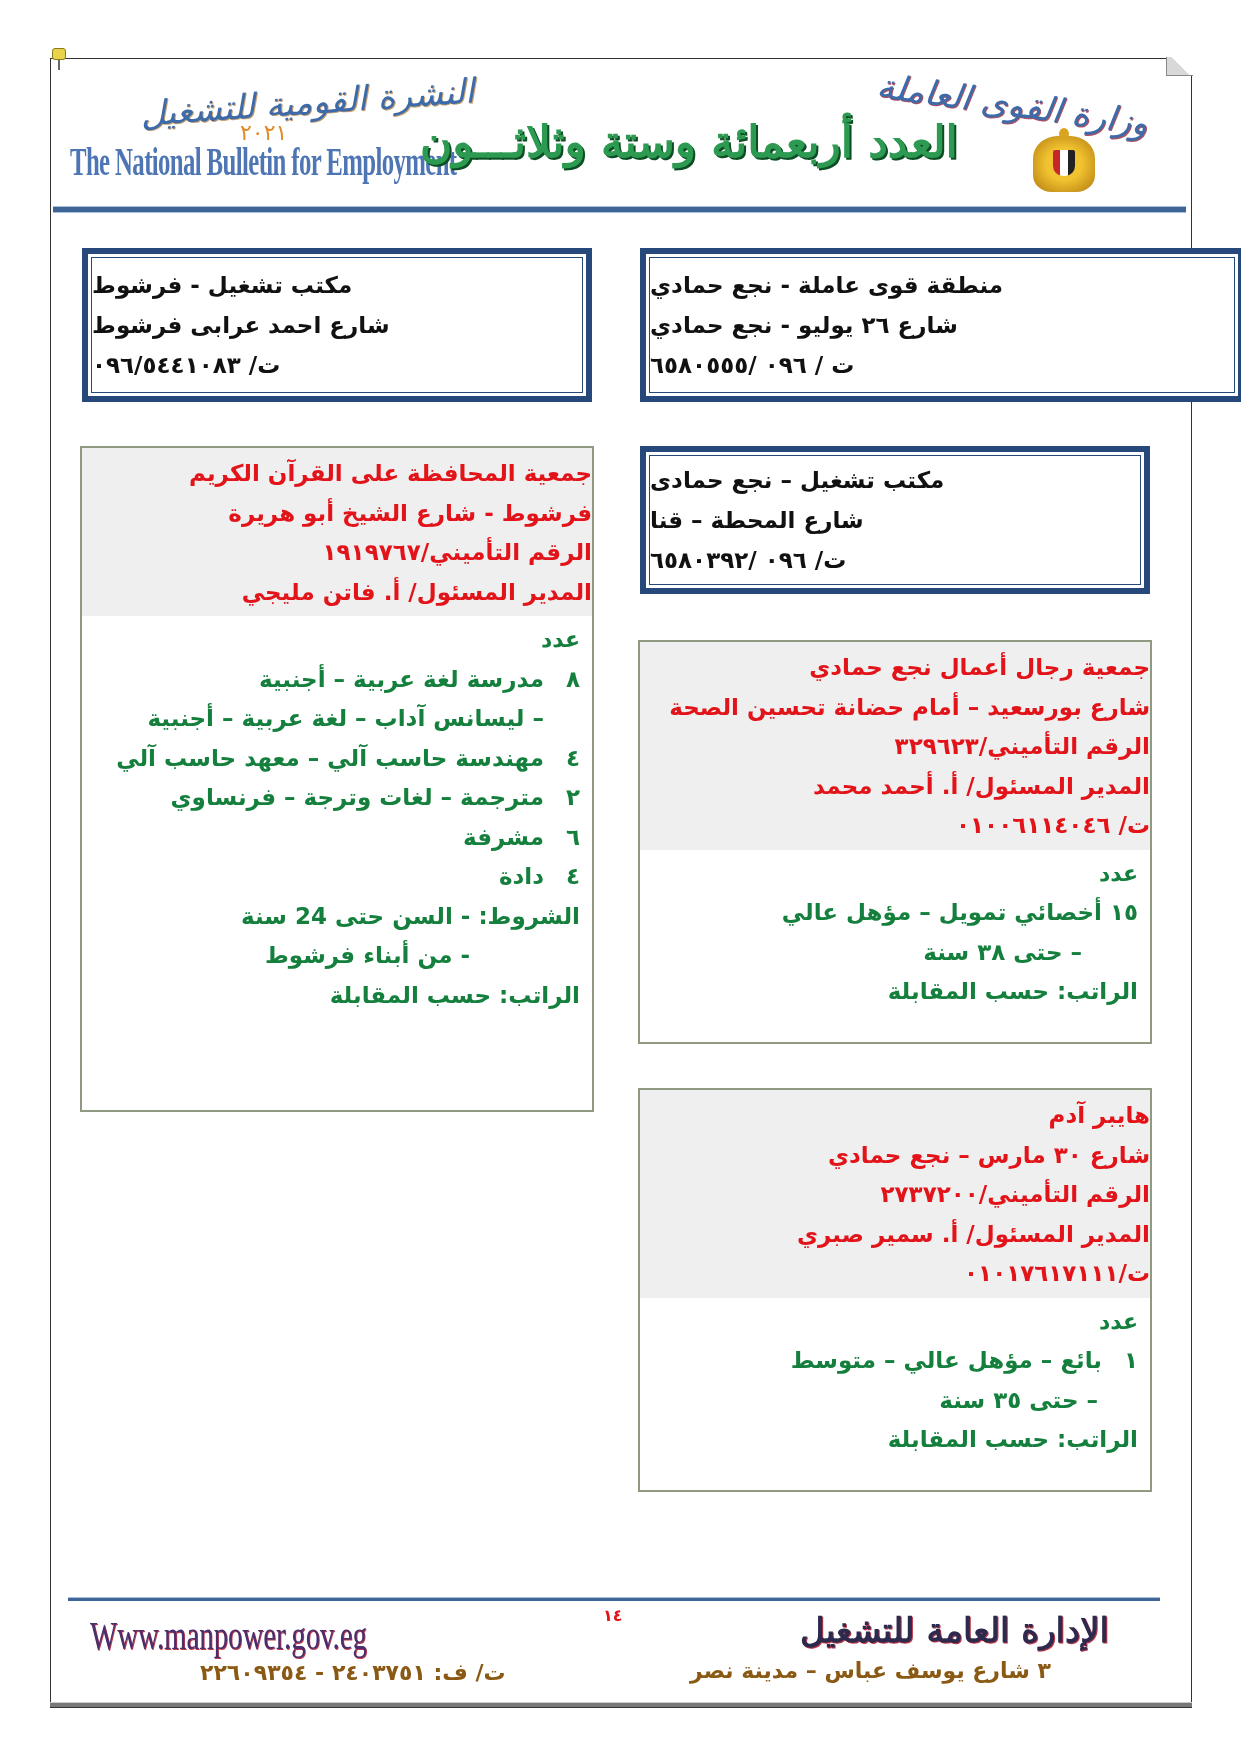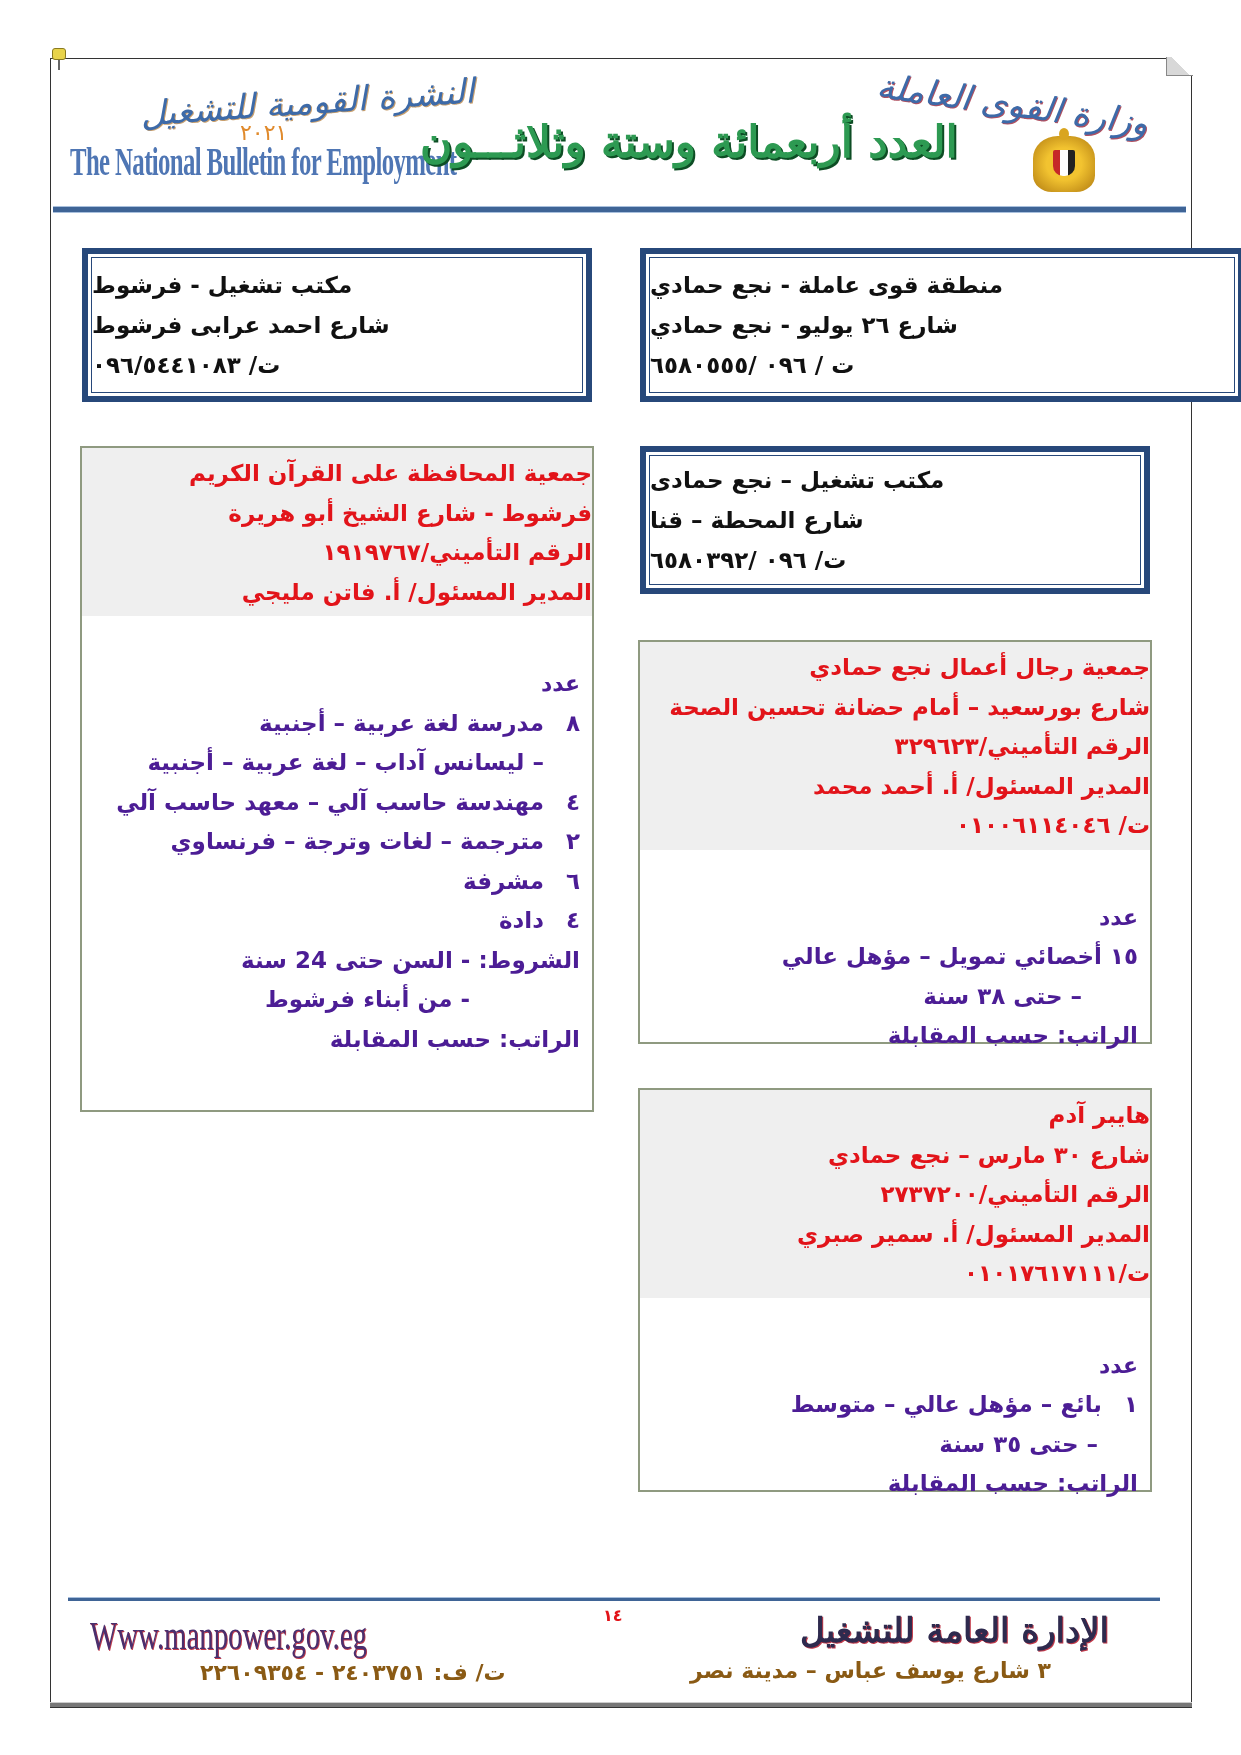--- a/index.html
+++ b/index.html
@@ -25,21 +25,21 @@
 
   
   .office-box { position:absolute; border:6px solid #27487a; box-sizing:border-box; background:#fff; }
   .office-box .inner { position:absolute; left:3px; top:3px; right:3px; bottom:3px; border:1.5px solid #27487a; display:flex; flex-direction:column; justify-content:center; align-items:flex-end; direction:rtl; }
   .office-box .line { font-size:23px; font-weight:bold; color:#111; line-height:40px; white-space:nowrap; }
 
   
   .job-card { position:absolute; border:2px solid #8f9a80; box-sizing:border-box; background:#fff; direction:rtl; }
   .job-card .red-head { background:#efefef; text-align:right; padding:6px 0 4px 0; }
   .job-card .red-head .line { color:#e2141a; font-size:23px; font-weight:bold; line-height:39.5px; white-space:nowrap; }
-  .job-card .body { padding:4px 12px 6px 12px; color:#4c1d95; font-weight:bold; font-size:23px;margin-top:44px; }
+  .job-card .body { padding:4px 12px 6px 12px; color:#15803d; font-weight:bold; font-size:23px; }
   .job-card .body .row { line-height:39.5px; white-space:nowrap; }
   .job-card .body .count-label { font-size:22px; }
   .job-card .body .num { display:inline-block; width:36px; }
   .job-card .body .indent { padding-right:36px; }
   .job-card .body .cond-indent { padding-right:110px; }
 
   
   .ftr-rule { position:absolute; left:68px; top:1597px; width:1092px; height:3px; background:#3f6496; border-top:1px solid #a9c0dd; }
   .ftr-page { position:absolute; left:603px; top:1606px; font-size:16px; color:#e2141a; font-weight:bold; }
   .ftr-url { position:absolute; left:90px; top:1612px; font-size:40px; color:#4a2f6e; font-family:"Liberation Serif", serif; transform:scaleX(0.72); transform-origin:left center; white-space:nowrap; text-shadow:1px 1px 0 #c23a4a; }

